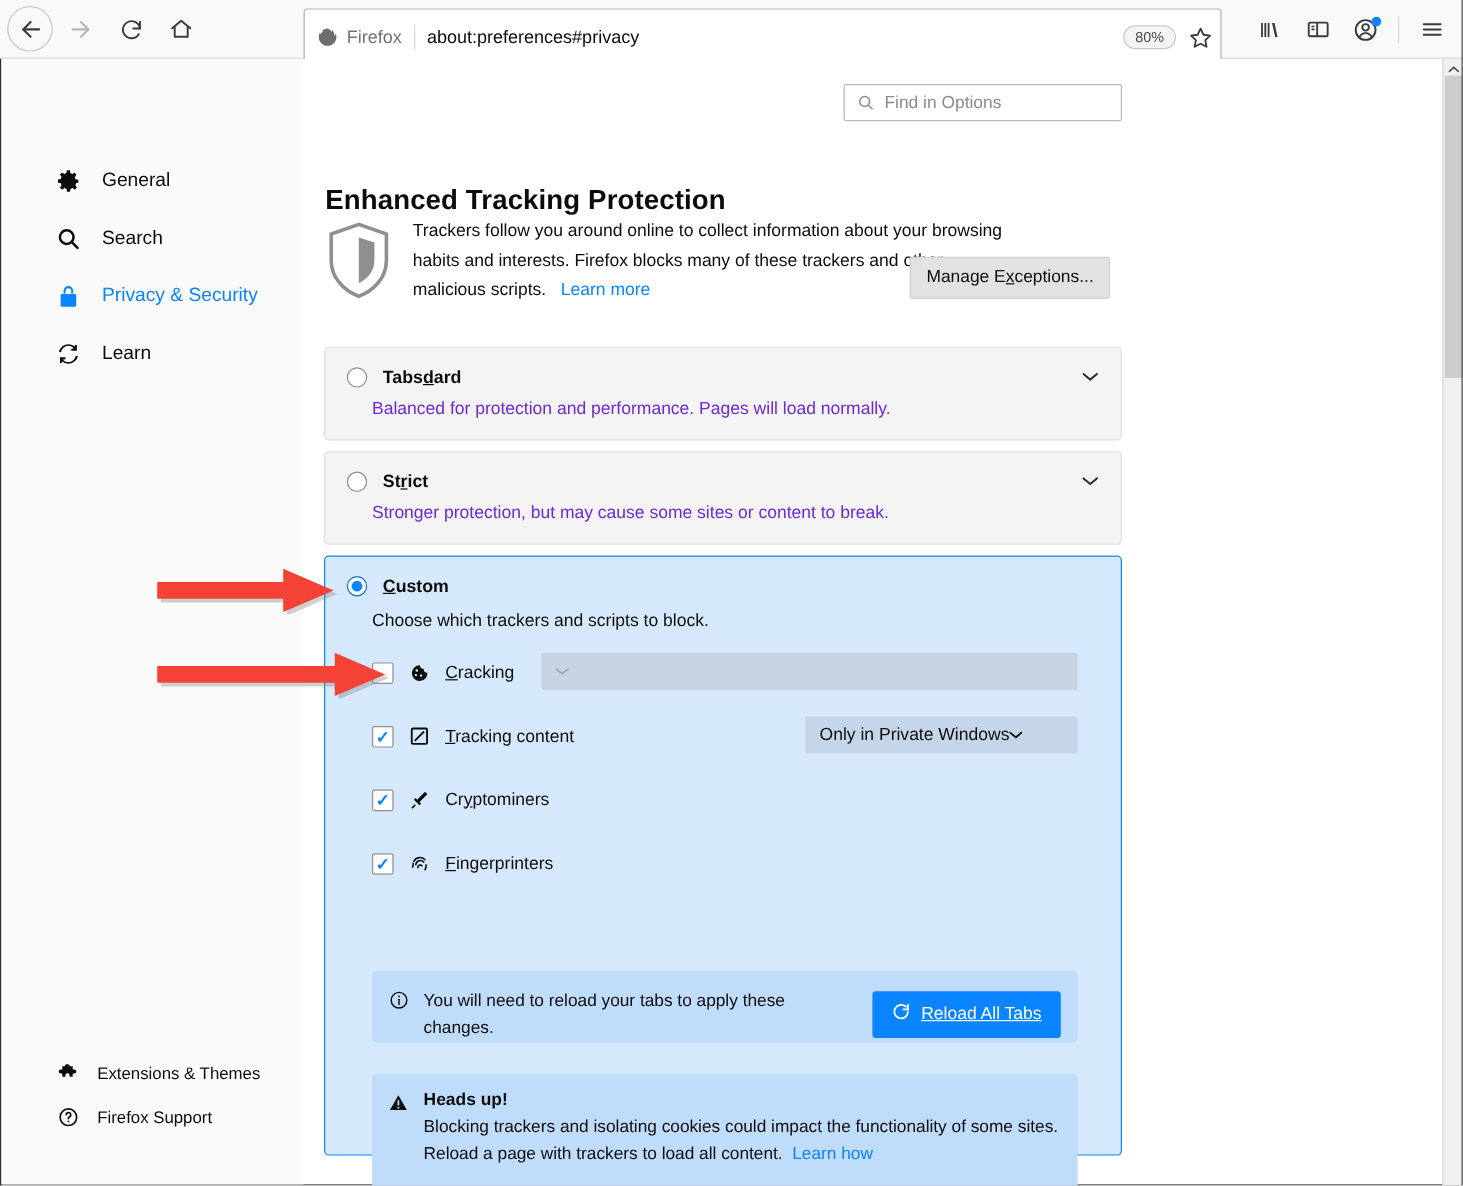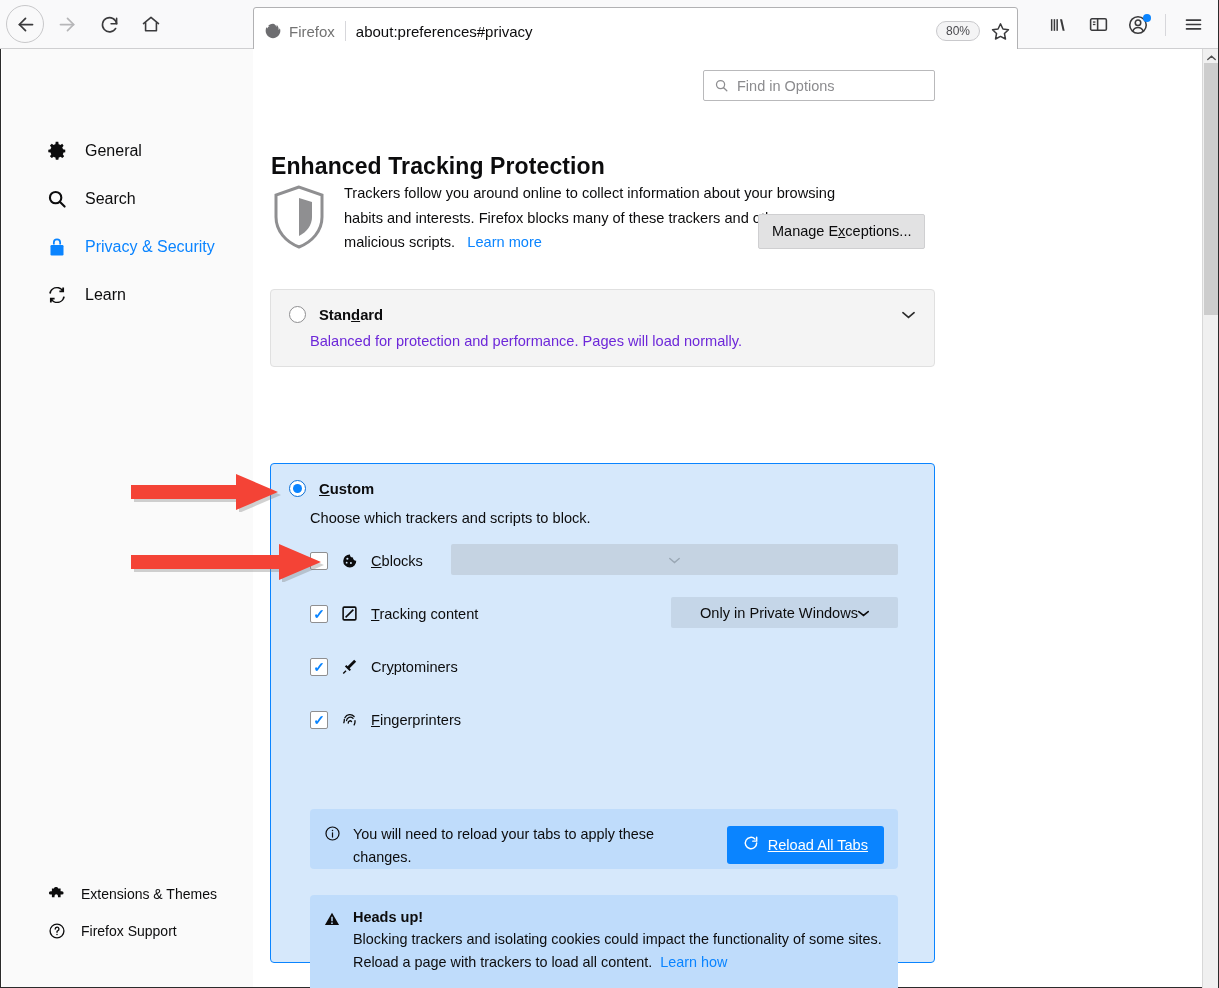--- a/index.html
+++ b/index.html
@@ -165,21 +165,21 @@
     width: 18px; height: 18px; background: #ffffff;
     border: 1px solid #8f8f91; border-radius: 2px; flex: none;
     display: flex; align-items: center; justify-content: center;
   }
   .cb .tick { color: #0a84ff; font-size: 14px; line-height: 1; font-weight: bold; }
   .opt-ico { width: 19px; height: 19px; display: flex; align-items: center; justify-content: center; color: #0c0c0d; }
   .opt-label { font-size: 14.6px; color: #0c0c0d; }
 
   .dd {
     position: absolute; background: #c5d6e8; border: none; border-radius: 2px;
-    display: flex; align-items: center; justify-content: center;
+    display: flex; align-items: center; justify-content: flex-start;
     padding: 0 12px; font-size: 14.6px; color: #0c0c0d;
   }
   .dd.disabled { background: #c5d3e2; color: #9aa7b4; }
   .dd .cv { font-size: 11px; }
 
   .infobar {
     position: absolute; left: 39px; background: #bfdcfb; border-radius: 4px;
   }
   .infobar.reload { top: 345px; width: 588px; height: 60px; }
   .infobar.heads  { top: 431px; width: 588px; height: 100px; }
@@ -376,49 +376,61 @@
       </div>
     </div>
 
     <div class="manage-btn">
       <span>Manage E</span><span class="ul">x</span><span>ceptions...</span>
     </div>
 
     <div class="card standard">
       <div class="card-head">
         <span class="radio"></span>
-        <span class="card-title"><span>Stan</span><span class="ul">d</span><span>ard</span></span>
+        <span class="card-title"><span>Tabs</span><span class="ul">d</span><span>ard</span></span>
       </div>
       <span class="chev">
         <svg width="13" height="8" viewBox="0 0 14 8" fill="none" stroke="currentColor" stroke-width="1.8" stroke-linecap="round">
             <polyline points="1 1.5 7 6.5 13 1.5"></polyline>
           </svg>
       </span>
       <div class="card-desc">Balanced for protection and performance. Pages will load normally.</div>
     </div>
 
+    <div class="card strict">
+      <div class="card-head">
+        <span class="radio"></span>
+        <span class="card-title"><span>St</span><span class="ul">r</span><span>ict</span></span>
+      </div>
+      <span class="chev">
+        <svg width="13" height="8" viewBox="0 0 14 8" fill="none" stroke="currentColor" stroke-width="1.8" stroke-linecap="round">
+            <polyline points="1 1.5 7 6.5 13 1.5"></polyline>
+          </svg>
+      </span>
+      <div class="card-desc">Stronger protection, but may cause some sites or content to break.</div>
+    </div>
 
     <div class="card custom">
       <div class="card-head">
         <span class="radio on"></span>
         <span class="card-title"><span class="ul">C</span><span>ustom</span></span>
       </div>
       <div class="custom-desc">Choose which trackers and scripts to block.</div>
 
       <div class="optrow" style="top:87px">
         <span class="cb"></span>
         <span class="opt-ico">
           <svg width="17" height="17" viewBox="0 0 24 24" fill="currentColor">
             <path d="M21.5 12.2a4 4 0 0 1-4.5-4.6 4 4 0 0 1-4.3-4.1A9.2 9.2 0 1 0 21.5 12.2z"></path>
             <circle cx="9" cy="9.5" r="1.5" fill="#d6e8fb"></circle>
             <circle cx="8" cy="15" r="1.3" fill="#d6e8fb"></circle>
             <circle cx="14" cy="15.5" r="1.4" fill="#d6e8fb"></circle>
           </svg>
         </span>
-        <span class="opt-label"><span class="ul">C</span><span>blocks</span></span>
+        <span class="opt-label"><span class="ul">C</span><span>racking</span></span>
       </div>
       <div class="dd disabled" style="left:180px; top:80px; width:447px; height:31px;">
         <span></span>
         <span class="cv">
           <svg width="11" height="7" viewBox="0 0 14 8" fill="none" stroke="currentColor" stroke-width="1.8" stroke-linecap="round">
               <polyline points="1 1.5 7 6.5 13 1.5"></polyline>
             </svg>
         </span>
       </div>
 

